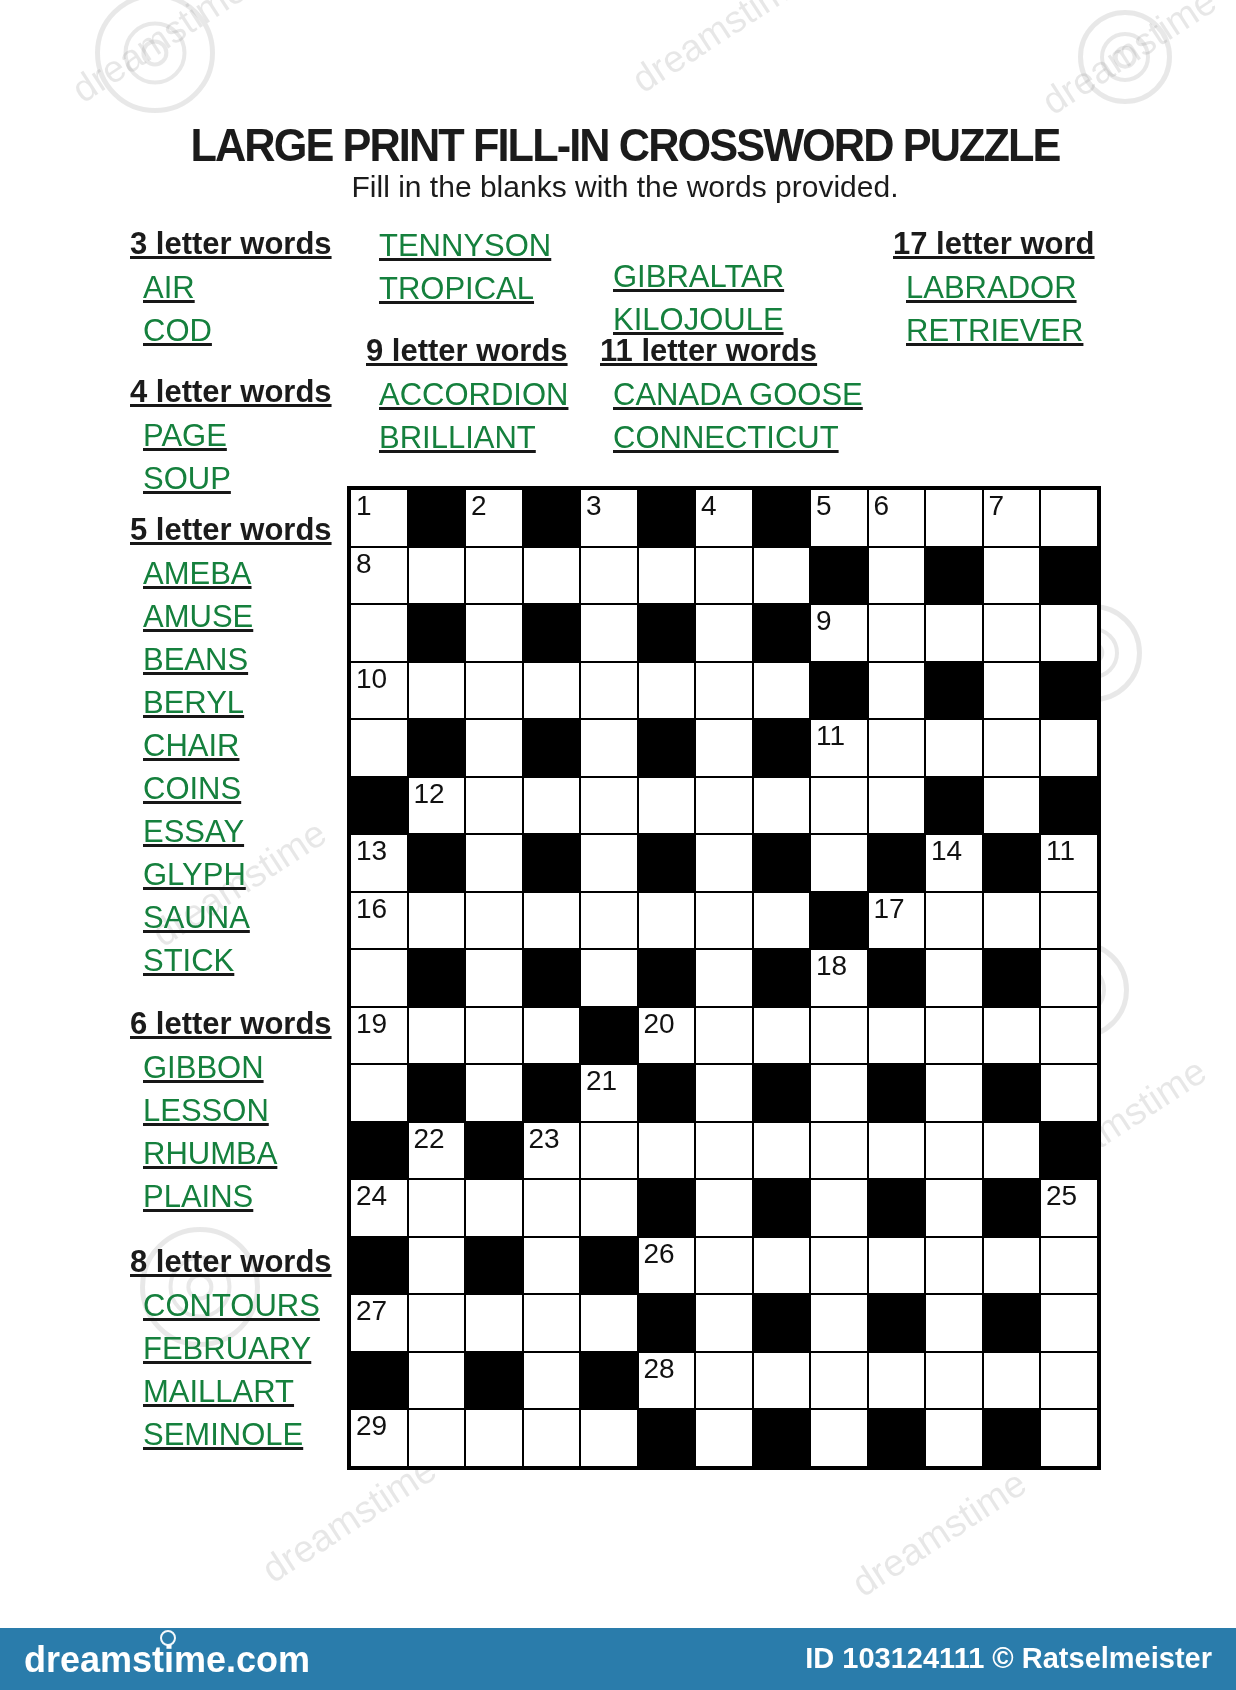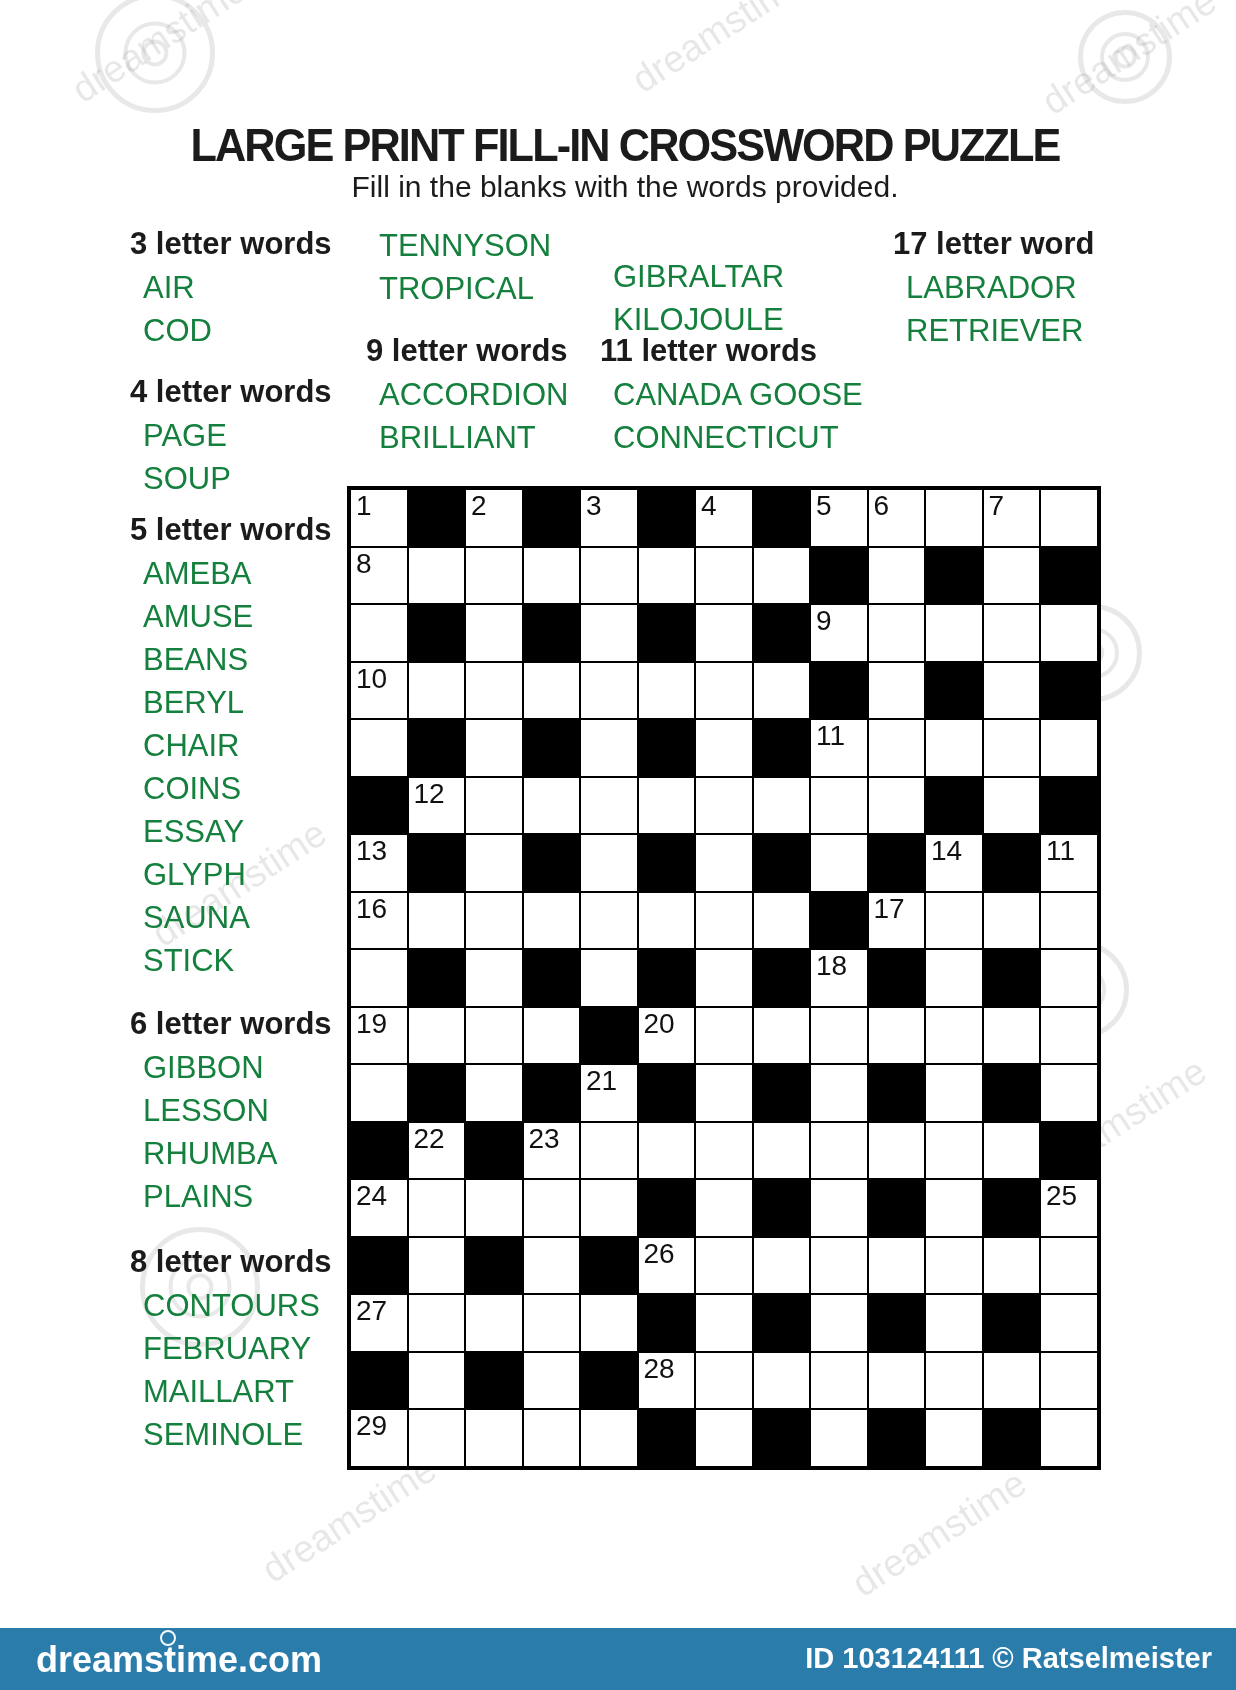--- a/index.html
+++ b/index.html
@@ -12,21 +12,21 @@
   .title{
     position:absolute; left:0; top:118px; width:1250px; text-align:center;
     font-size:46px; font-weight:bold; letter-spacing:-2px; color:#1b1b1b;
     transform:scaleX(.94);
   }
   .subtitle{
     position:absolute; left:0; top:170px; width:1250px; text-align:center;
     font-size:30px; color:#1b1b1b;
   }
   
-  .word-group{position:absolute; white-space:nowrap;}
+  .word-group{position:absolute; white-space:nowrap;text-decoration:underline;}
   .group-header{font-size:31px; font-weight:bold; line-height:44px; color:#1b1b1b;}
   .group-words .word{font-size:31px; line-height:43px; color:#15803d; padding-left:13px;}
   #g1{left:130px; top:222px;}
   #g2{left:130px; top:370px;}
   #g3{left:130px; top:508px;}
   #g4{left:130px; top:1002px;}
   #g5{left:130px; top:1240px;}
   #g6{left:366px; top:224px;}
   #g7{left:366px; top:329px;}
   #g8{left:600px; top:224px;margin-top:31px;}
@@ -48,21 +48,21 @@
     position:absolute; font-size:38px; color:#222; opacity:.10;
     transform:rotate(-33deg); pointer-events:none; white-space:nowrap;
   }
   .wm.steep{transform:rotate(-52deg);}
   .spiral{position:absolute; border-radius:50%; border:5px solid #9a9a9a; opacity:.22; pointer-events:none;}
   .spiral .in{position:absolute; left:50%; top:50%; transform:translate(-50%,-50%);
     border-radius:50%; border:4px solid #9a9a9a;}
   
   .footer{position:absolute; left:0; top:1628px; width:1236px; height:62px; background:#2A7CAB;}
   .footer .logo{
-    position:absolute; left:36px; top:11px; font-size:36px; font-weight:bold;
+    position:absolute; left:24px; top:11px; font-size:36px; font-weight:bold;
     color:#fff; letter-spacing:0px;
   }
   .footer .logo-spiral{
     position:absolute; left:160px; top:2px; width:12px; height:12px;
     border:2px solid #fff; border-radius:50%; opacity:.95;
   }
   .footer .credit{
     position:absolute; right:24px; top:14px; font-size:29px; color:#fff; font-weight:bold;
   }
 </style>

